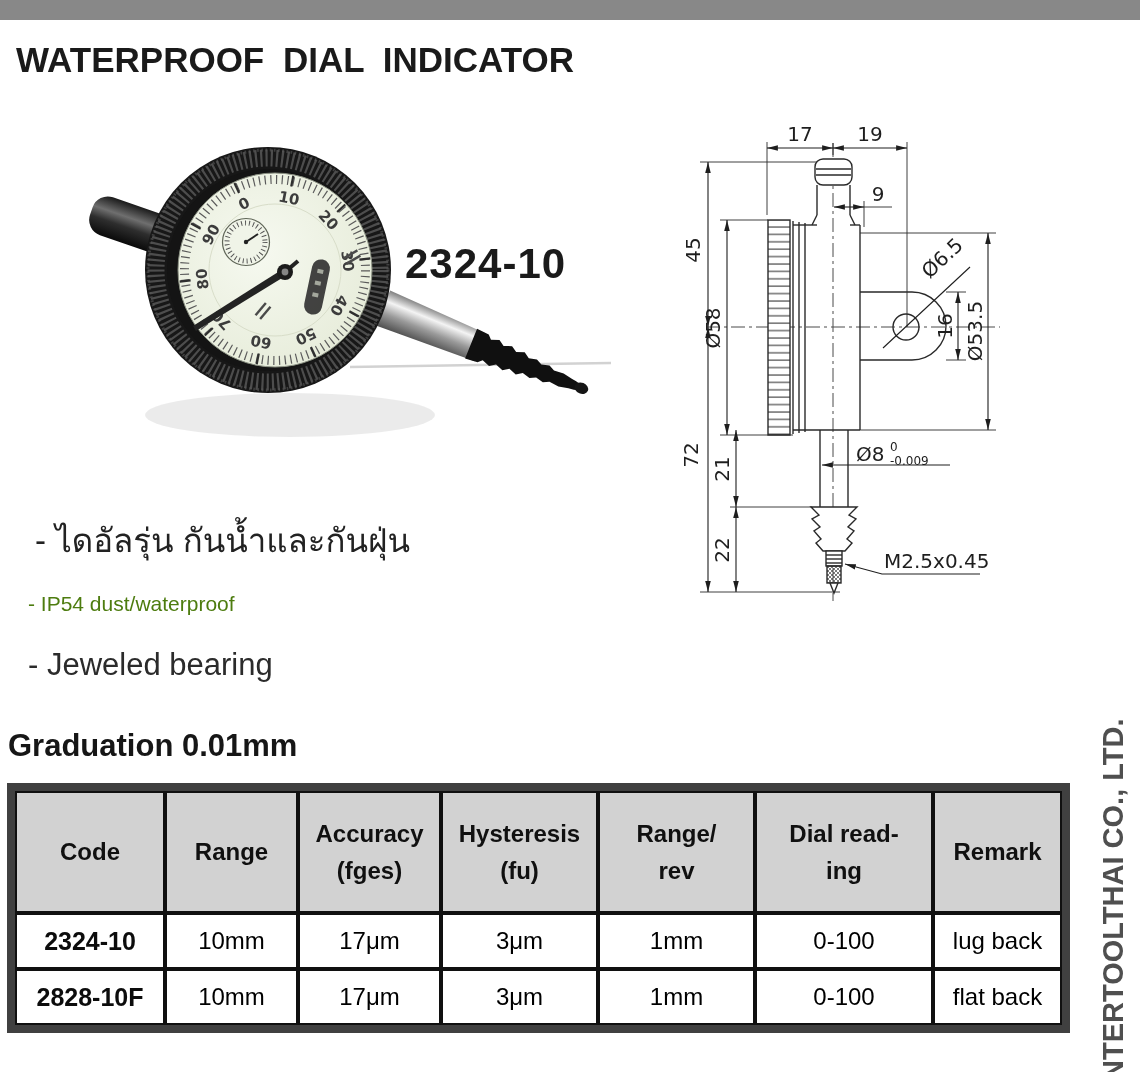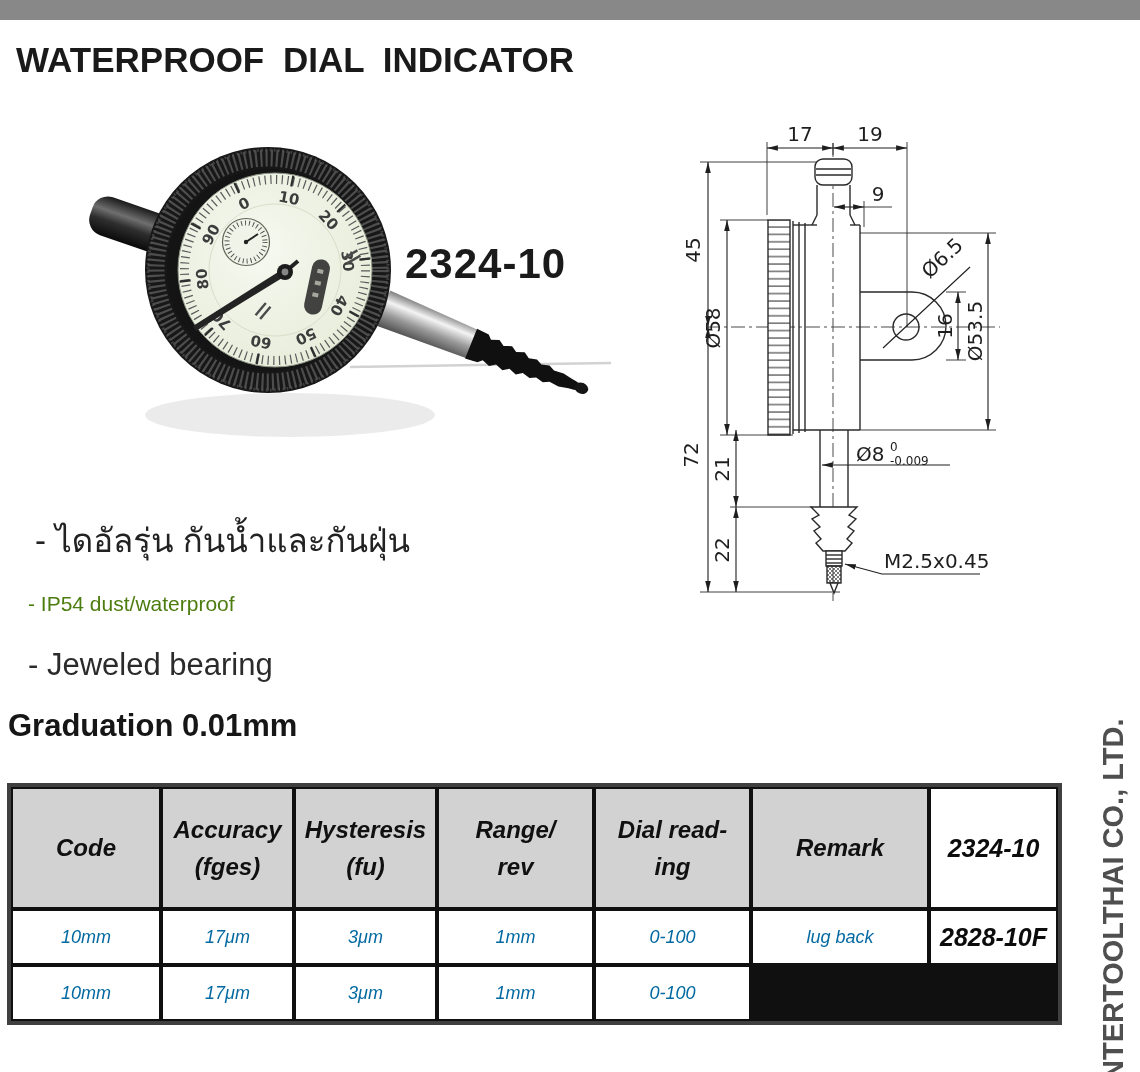--- a/index.html
+++ b/index.html
@@ -5,30 +5,30 @@
   html,body{margin:0;padding:0;background:#888;}
   #canvas{position:relative;width:1140px;height:1072px;background:#ffffff;overflow:hidden;
           font-family:"Liberation Sans",sans-serif;color:#111;margin-top:20px;}
   .abs{position:absolute;}
   .page-title{left:16px;top:20px;font-size:35px;font-weight:bold;letter-spacing:0px;word-spacing:9px;color:#1a1a1a;}
   .model-label{left:405px;top:220px;font-size:42px;font-weight:bold;color:#1a1a1a;letter-spacing:1px;}
   .feature{color:#222;}
   .feat-thai{left:35px;top:494px;font-size:33px;}
   .feat-1{left:28px;top:572px;font-size:21px;color:#4d7c0f;}
   .feat-2{left:28px;top:627px;font-size:31px;color:#2b2b2b;text-align:center;}
-  .grad-heading{left:8px;top:688px;font-size:31px;font-weight:bold;color:#161616;}
+  .grad-heading{left:8px;top:708px;font-size:31px;font-weight:bold;color:#161616;}
   
   .spec-table{left:7px;top:763px;display:grid;
      grid-template-columns:150px 133px 143px 157px 157px 178px 129px;
      grid-template-rows:122px 56px 56px;
-     border:4px solid #404040;background:#101010;grid-gap:0;font-style:italic;}
+     border:8px solid #404040;background:#101010;grid-gap:0;}
   .cell{background:#fff;border:2px solid #101010;display:flex;align-items:center;justify-content:center;
         text-align:center;white-space:pre-line;}
   .hcell{background:#d2d2d2;font-weight:bold;font-size:24px;line-height:1.55;color:#101010;}
-  .dcell{font-size:18px;color:#0369a1;}
+  .dcell{font-size:24px;color:#000000;}
   .ccell{font-size:25px;font-weight:bold;color:#0c0c0c;}
   
   .company-vert{left:1097px;top:1069px;width:385px;height:38px;
      transform:rotate(-90deg);transform-origin:0 0;
      font-size:29px;font-weight:bold;color:#4f4f4f;letter-spacing:0px;
      transform-box:border-box;}
   svg text{font-family:"DejaVu Sans",sans-serif;}
   .dimtxt{font-size:20px;fill:#1e1e1e;}
   .dimtxt-sm{font-size:12px;fill:#1e1e1e;}
   .dial-num{font-size:15px;font-weight:bold;fill:#3c3c3c;}
@@ -249,20 +249,21 @@
   </svg>
 
   <div class="abs feature feat-thai">- ไดอัลรุ่น กันน้ำและกันฝุ่น</div>
   <div class="abs feature feat-1">- IP54 dust/waterproof</div>
   <div class="abs feature feat-2">- Jeweled bearing</div>
 
   <div class="abs grad-heading">Graduation 0.01mm</div>
 
   <div class="abs spec-table">
     <div class="cell hcell">Code</div>
+    <div class="cell hcell">Range</div>
     <div class="cell hcell">Accuracy
 (fges)</div>
     <div class="cell hcell">Hysteresis
 (fu)</div>
     <div class="cell hcell">Range/
 rev</div>
     <div class="cell hcell">Dial read-
 ing</div>
     <div class="cell hcell">Remark</div>
 
@@ -273,17 +274,18 @@
     <div class="cell dcell">1mm</div>
     <div class="cell dcell">0-100</div>
     <div class="cell dcell">lug back</div>
 
     <div class="cell ccell">2828-10F</div>
     <div class="cell dcell">10mm</div>
     <div class="cell dcell">17μm</div>
     <div class="cell dcell">3μm</div>
     <div class="cell dcell">1mm</div>
     <div class="cell dcell">0-100</div>
+    <div class="cell dcell">flat back</div>
   </div>
 
   <div class="abs company-vert">INTERTOOLTHAI CO., LTD.</div>
 
 </div>
 
 </body></html>

